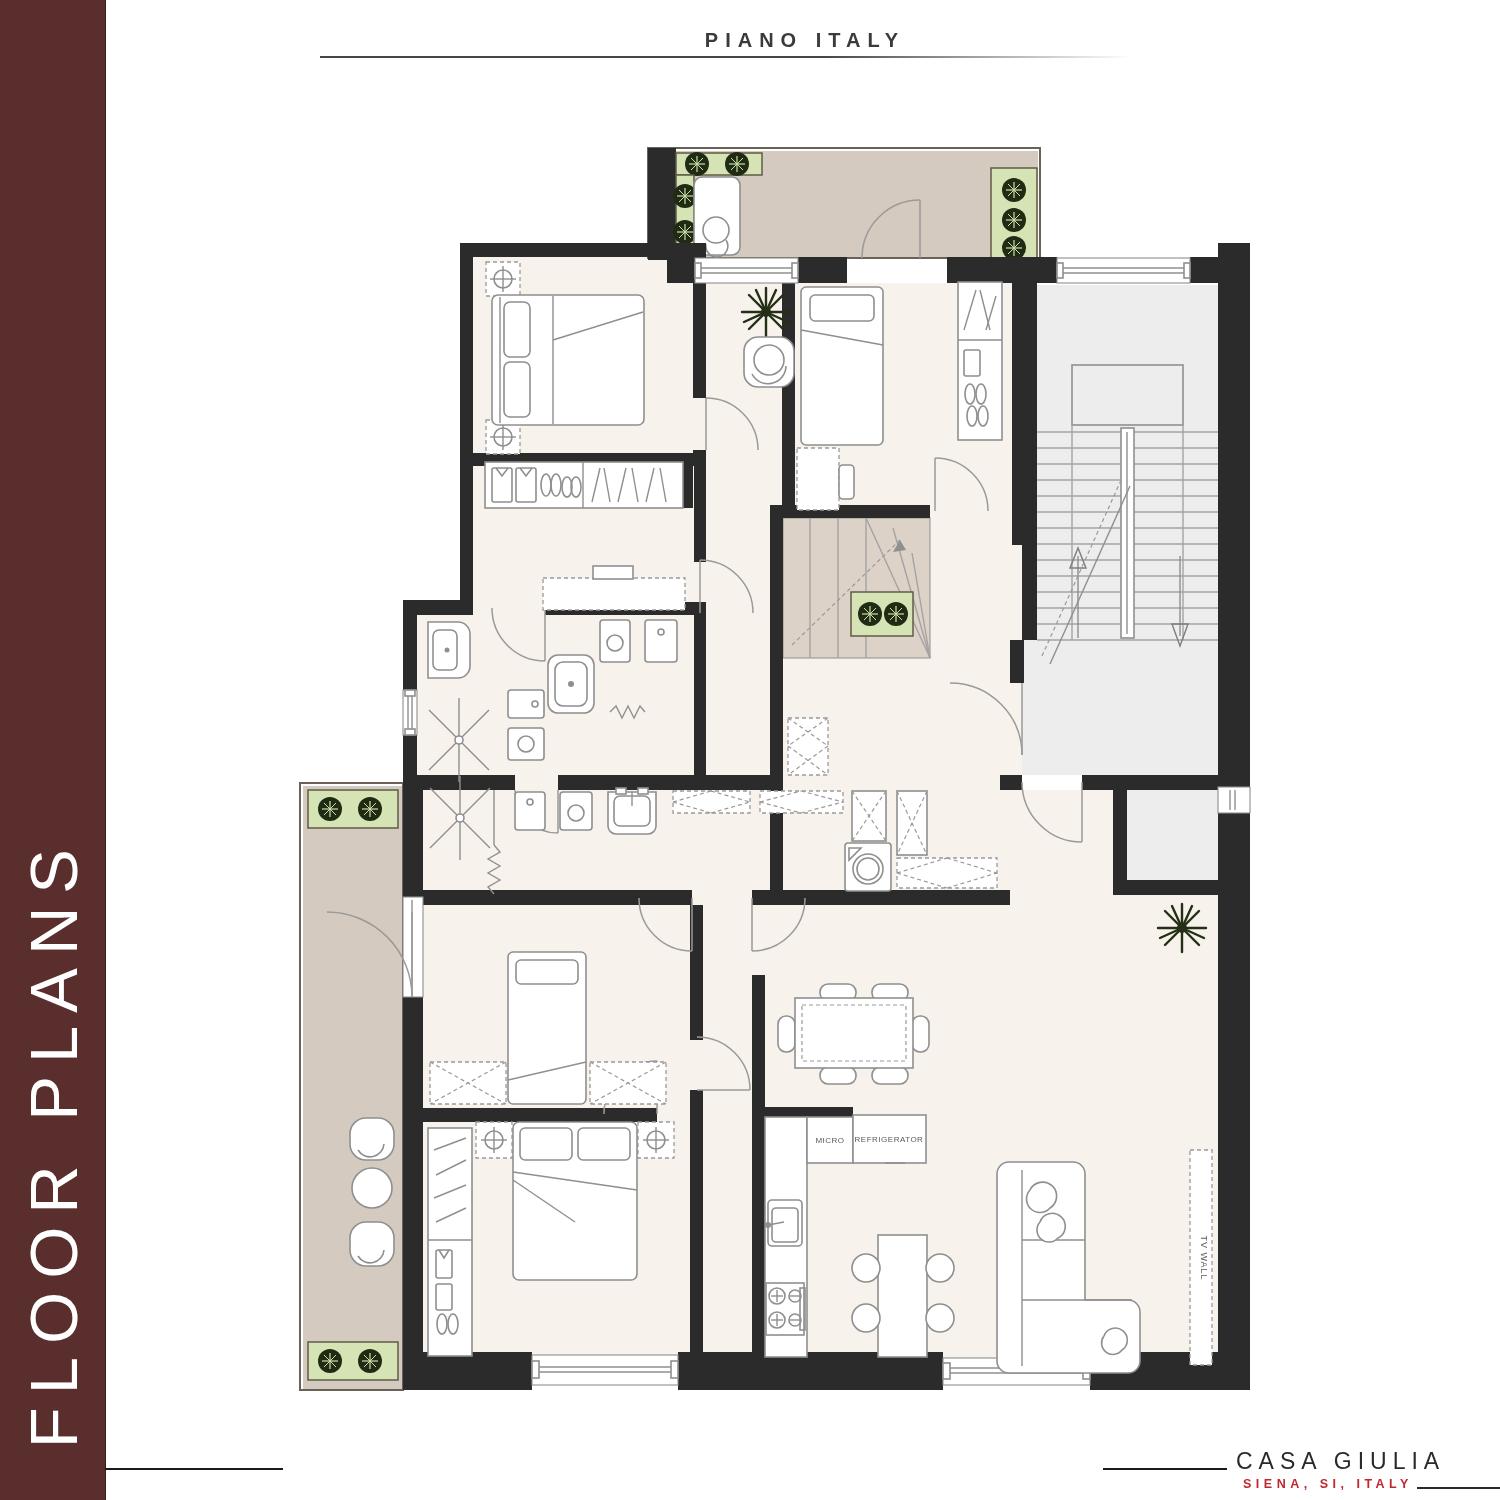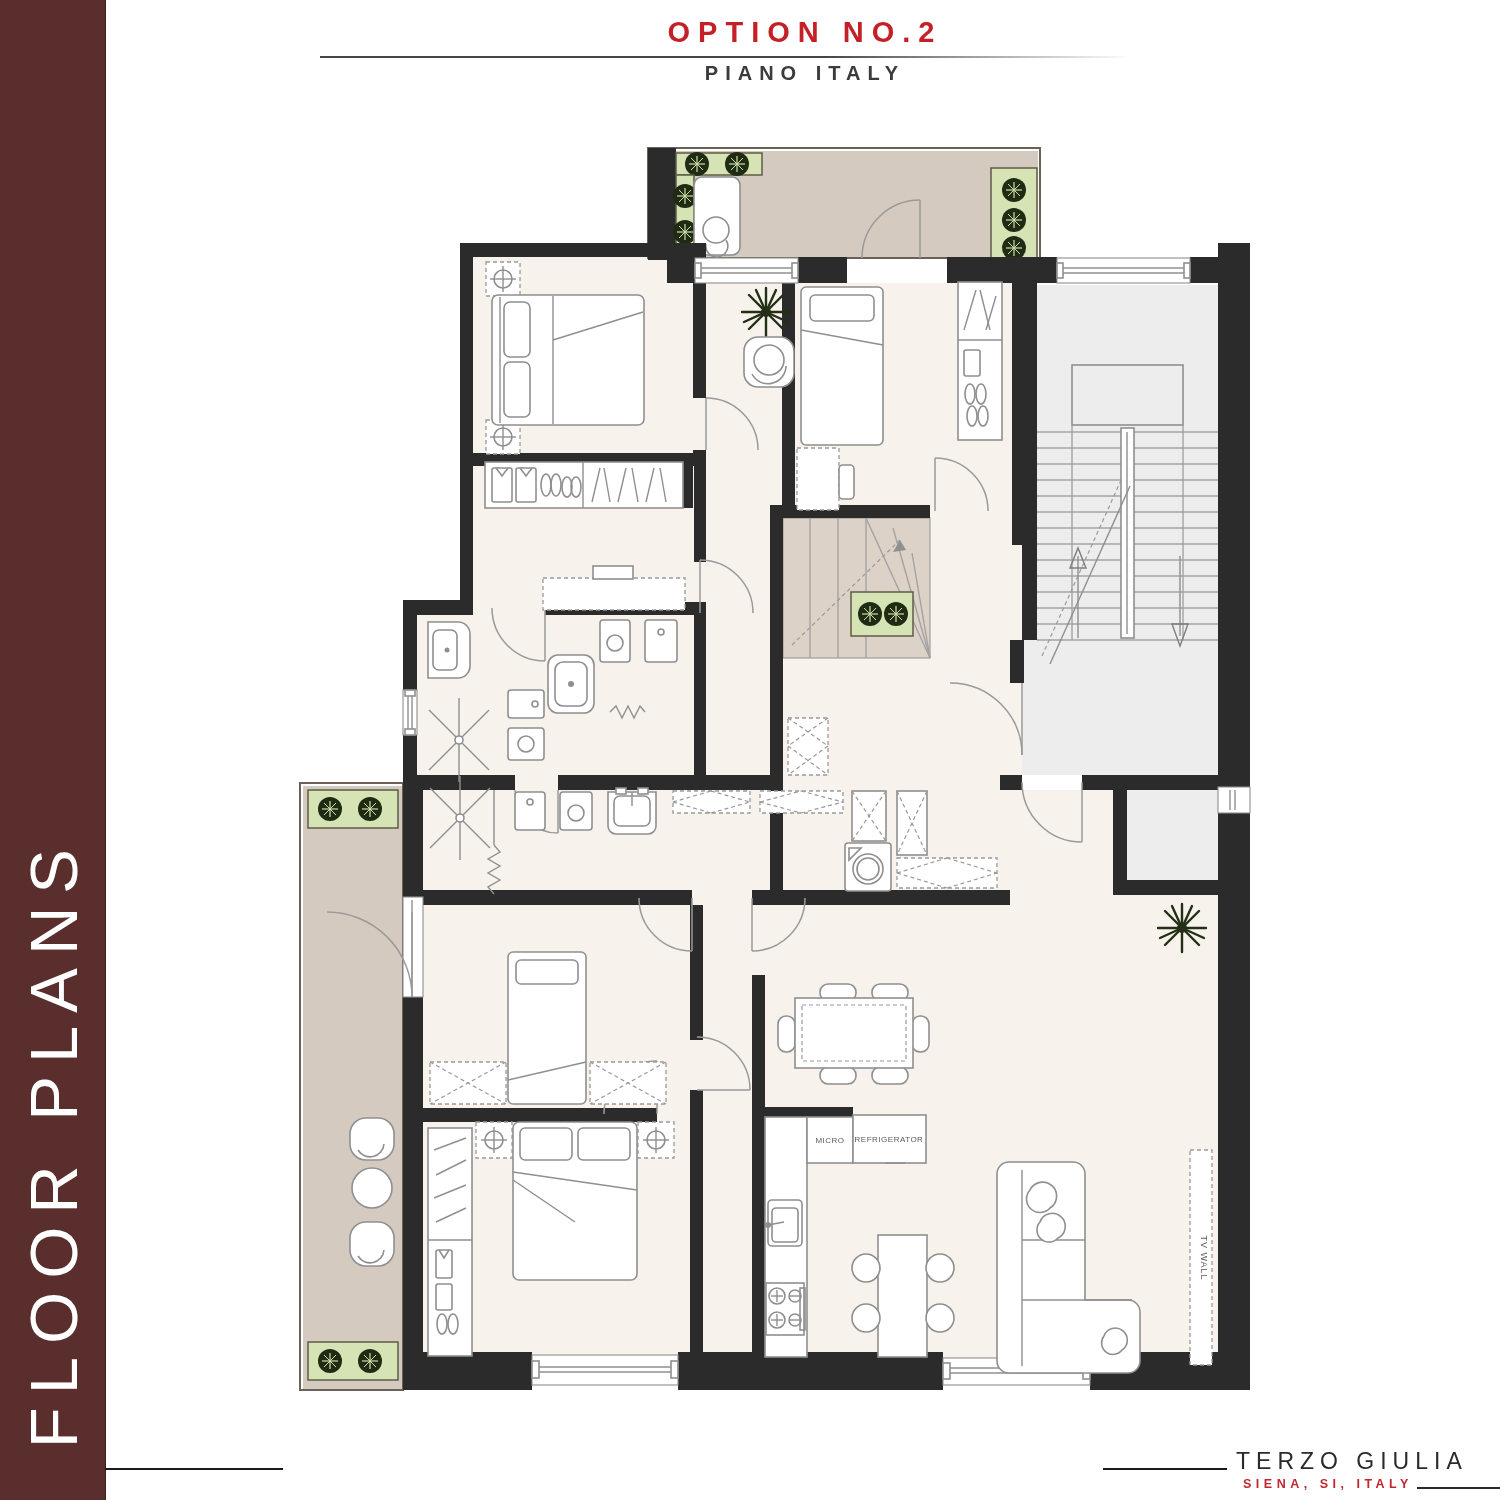--- a/index.html
+++ b/index.html
@@ -40,21 +40,20 @@
   .tread{stroke:#a3a3a3;stroke-width:1.4;}
   .plant{stroke:#243016;stroke-width:2.4;stroke-linecap:round;}
   .svgtxt{fill:#5a5a5a;font-family:"Liberation Sans",sans-serif;}
 </style>
 </head>
 <body>
 
 <div class="canvas">
 
   <div class="header">
-    <div class="header-title">OPTION NO.2</div>
     <div class="header-subtitle">PIANO ITALY</div>
   </div>
   <div class="header-rule"></div>
 
   <div class="sidebar">
     <div class="sidebar-label">FLOOR PLANS</div>
   </div>
 
   <svg width="1500" height="1500" viewBox="0 0 1500 1500">
 
@@ -523,17 +522,17 @@
       <path d="M 1104 1336 a 12 12 0 1 1 18 14 a 10 10 0 1 1 -18 -14" class="f"></path>
       <rect x="1190" y="1150" width="22" height="215" class="fd"></rect>
       <text x="1201" y="1258" text-anchor="middle" font-size="9" letter-spacing="1" class="svgtxt" transform="rotate(90 1201 1258)">TV WALL</text>
       <use href="#plantbig" x="1182" y="928"></use>
     </g>
 
   </svg>
 
   <div class="footer-line-left"></div>
   <div class="footer-rule-a"></div>
-  <div class="footer-project">TERZO GIULIA</div>
+  <div class="footer-project">CASA GIULIA</div>
   <div class="footer-location">SIENA, SI, ITALY</div>
   <div class="footer-rule-b"></div>
 
 </div>
 
 </body></html>

